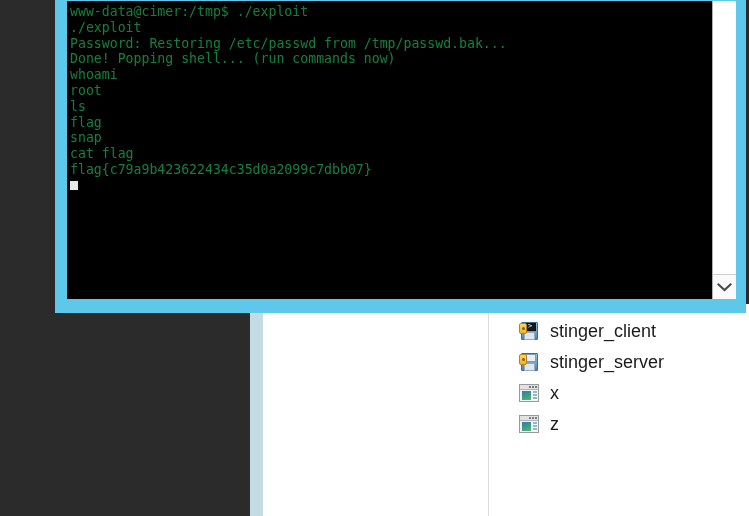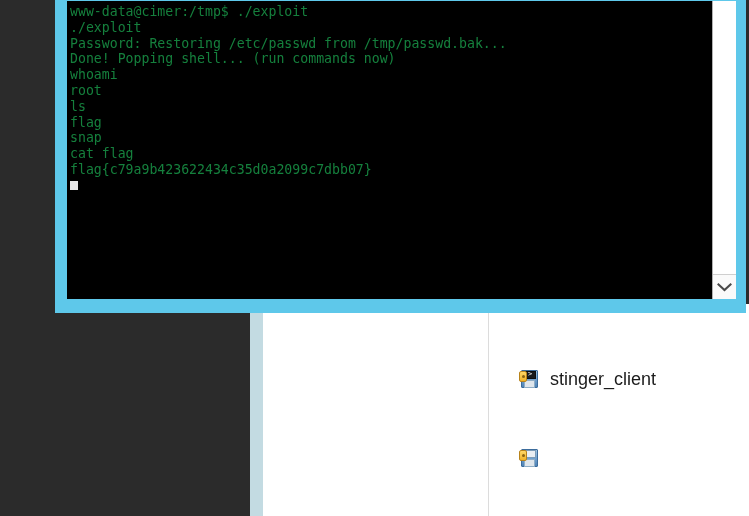--- a/index.html
+++ b/index.html
@@ -67,21 +67,20 @@
     position: absolute;
     left: 498px;
     top: 315px;
     width: 251px;
   }
   .file-row {
     display: flex;
     align-items: center;
     height: 31px;
     padding-left: 20px;
-    margin-top: 48px;
   }
   .file-icon {
     width: 22px;
     height: 22px;
     flex: 0 0 22px;
     margin-right: 10px;
     position: relative;
   }
   .file-label {
     font-family: "Liberation Sans", sans-serif;
@@ -314,20 +313,21 @@
 
     <div class="file-row">
       <span class="file-icon">
         <span class="ico-floppy">
           <span class="fbody"></span>
           <span class="fshutter"></span>
           <span class="flabel"></span>
           <span class="fkey"></span>
         </span>
       </span>
+      <span class="file-label">stinger_server</span>
     </div>
 
     <div class="file-row">
       <span class="file-icon">
         <span class="ico-window">
           <span class="wtitle">
               <span class="wdots"></span>
             </span>
           <span class="wscreen"></span>
           <span class="wlines"></span>

